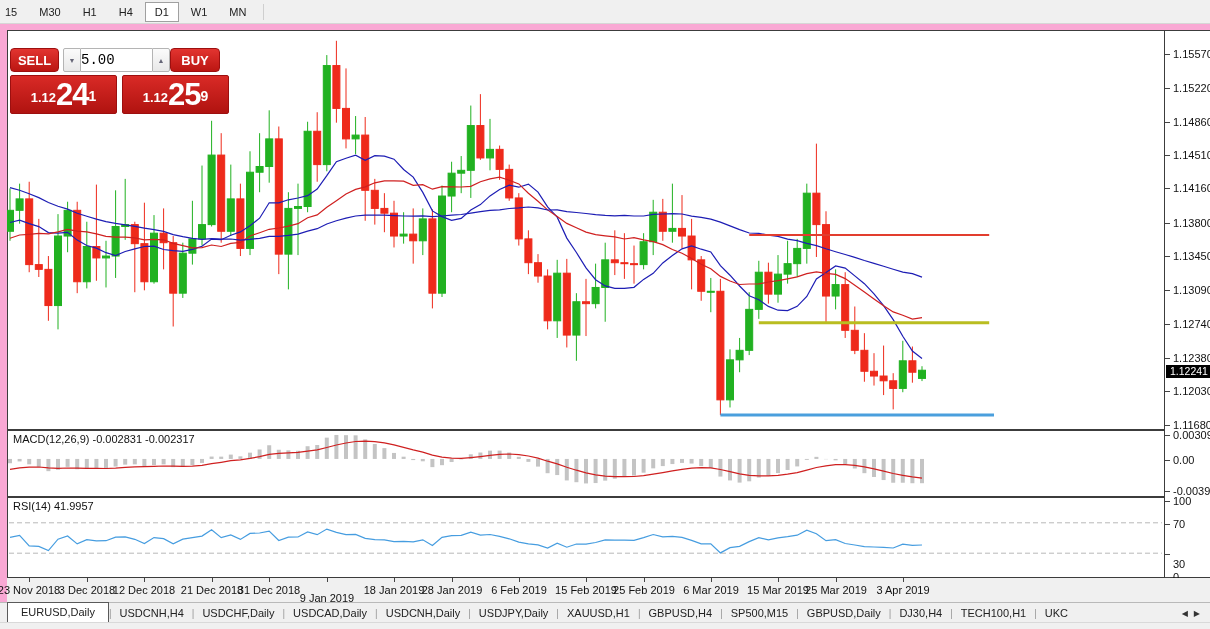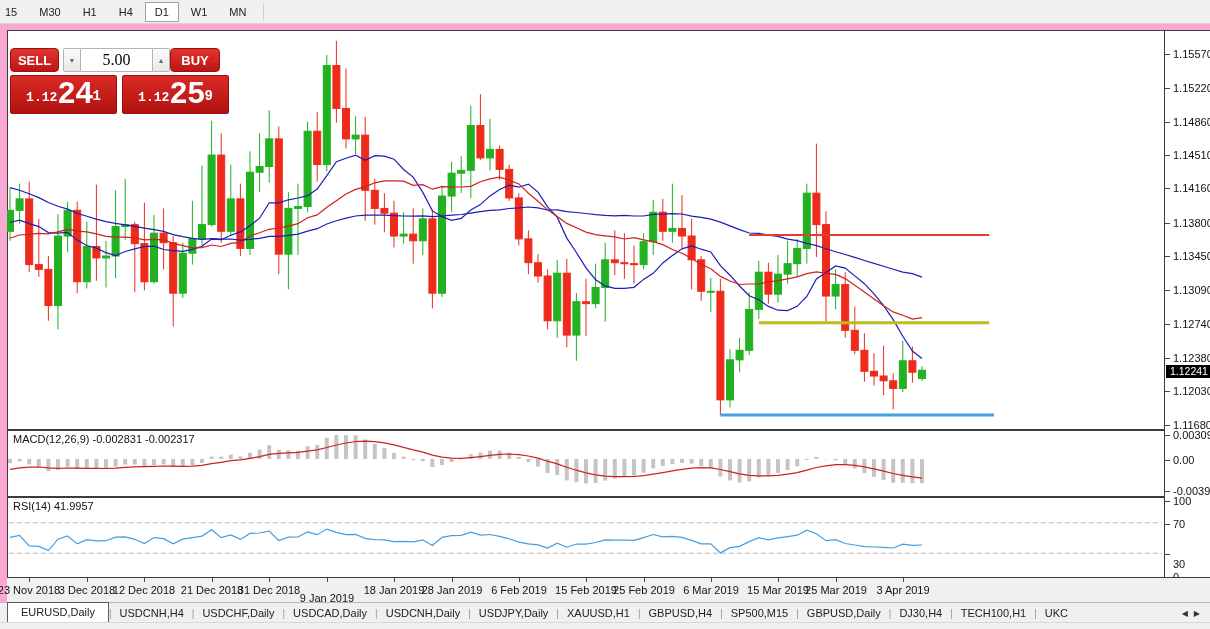--- a/index.html
+++ b/index.html
@@ -39,23 +39,23 @@
   #trade{position:absolute;left:10px;top:48px;z-index:6;width:220px;}
   .trow{display:flex;align-items:stretch;height:24px;}
   .redbtn{background:linear-gradient(#e23430,#bb1612);color:#fff;font-weight:bold;font-size:13px;
           display:flex;align-items:center;justify-content:center;border:1px solid #9d0f0f;border-radius:4px;}
   #sellbtn{width:49px;}
   #buybtn{width:50px;margin-left:0;}
   .spin{width:18px;background:linear-gradient(#fbfbfb,#e8e8e8);border:1px solid #b4b4b4;color:#667;
         font-size:7px;display:flex;align-items:center;justify-content:center;}
   #voldown{margin-left:4px;border-radius:2px 0 0 2px;}
   #volup{border-radius:0 2px 2px 0;}
-  #vol{width:71px;border:1px solid #b4b4b4;border-left:none;border-right:none;font-size:16px;
-       text-align:center;color:#000;padding:0;font-family:Liberation Serif, serif;}
-  .prow{display:flex;margin-top:3px;font-family:Liberation Mono, monospace;}
+  #vol{width:71px;border:1px solid #b4b4b4;border-left:none;border-right:none;font-size:14px;
+       color:#000;padding:0;font-family:Liberation Mono, monospace;}
+  .prow{display:flex;margin-top:3px;}
   .pricebox{height:39px;background:linear-gradient(#d92a26,#b01310);color:#fff;border:1px solid #9d0f0f;
             border-radius:2px;display:flex;align-items:flex-end;justify-content:center;padding-bottom:2px;}
   #sellprice{width:107px;}
   #buyprice{width:107px;margin-left:5px;}
   .p-small{font-size:13px;font-weight:bold;line-height:26px;}
   .p-big{font-size:31px;font-weight:bold;line-height:33px;letter-spacing:-1px;}
   .p-sup{font-size:14px;font-weight:bold;line-height:40px;align-self:flex-start;}
   
   #tabbar{position:absolute;left:0;top:602px;width:1210px;height:20px;background:#f0f0f0;
           border-top:1px solid #b9b9b9;display:flex;align-items:flex-end;padding-left:7px;z-index:5;}

